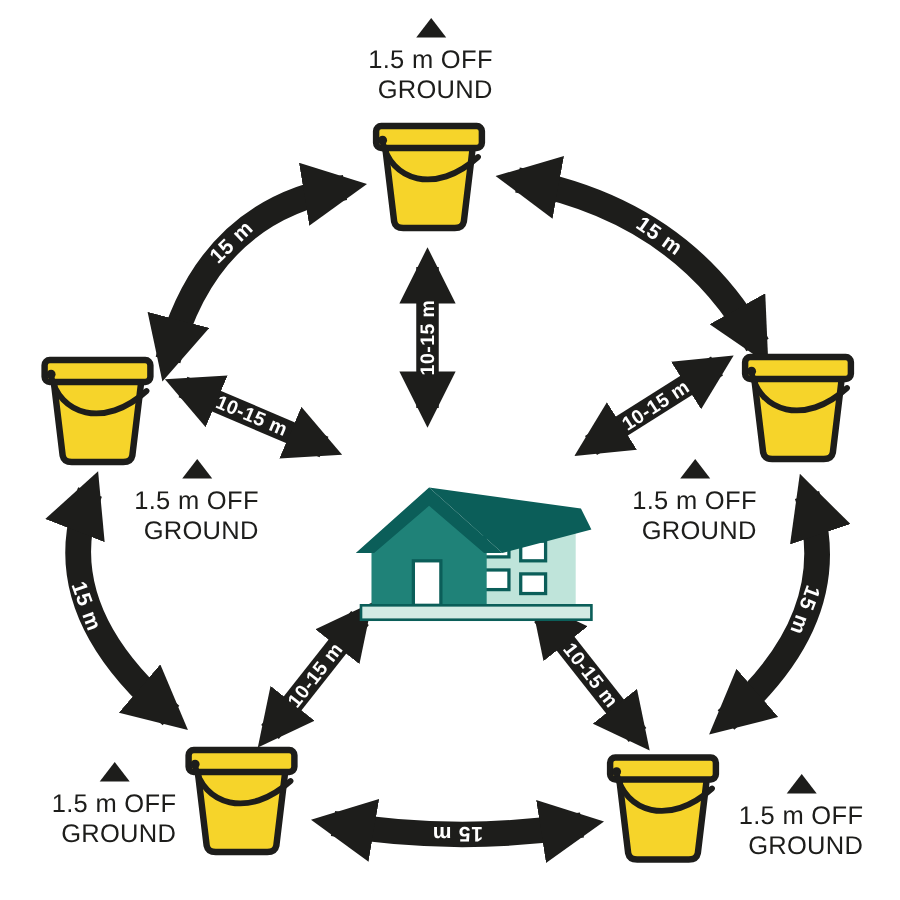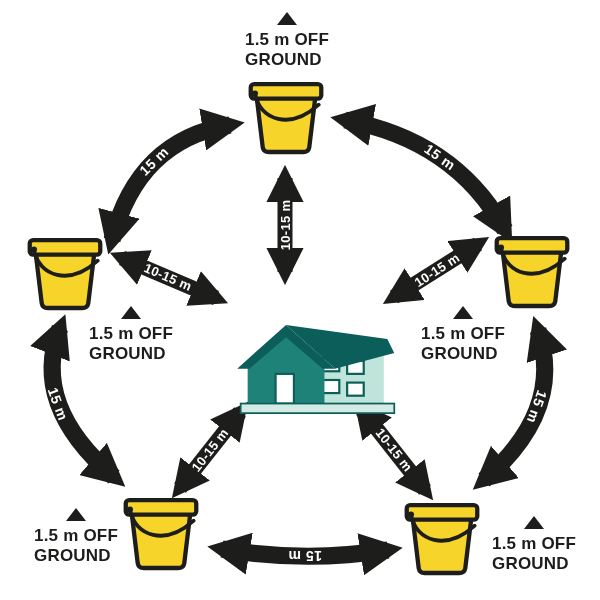--- a/index.html
+++ b/index.html
@@ -29,22 +29,22 @@
   
   .house { position:absolute; left:211px; top:278px; width:192px; height:142px; }
   .house svg { width:100%; height:100%; display:block; }
   .h-side  { fill:var(--wall-teal-light,#bfe4da); }
   .h-front { fill:var(--wall-teal-mid,#1f8278); }
   .h-roof  { fill:var(--roof-teal-dark,#0b5e59); }
   .h-win, .h-door { fill:var(--window-white,#ffffff); stroke:var(--roof-teal-dark,#0b5e59); stroke-width:2.5; }
   .h-base  { fill:var(--base-teal-pale,#d3ebe4); stroke:var(--roof-teal-dark,#0b5e59); stroke-width:2; }
 
   
-  .glabel { position:absolute; transform:translateX(-50%); text-align:left;
-    color:var(--text-black,#1d1d1b); font-weight:bold; font-size:17px; line-height:1.15;
+  .glabel { position:absolute; transform:translateX(-50%); text-align:right;
+    color:var(--text-black,#1d1d1b); font-weight:normal; font-size:17px; line-height:1.15;
     letter-spacing:0.2px; white-space:nowrap; }
   .tri { display:block; width:0; height:0; margin:0 auto 5px;
     border-left:10px solid transparent; border-right:10px solid transparent;
     border-bottom:13px solid var(--arrow-black,#1d1d1b); }
   .glabel-top          { left:287px; top:12px; }
   .glabel-upper-left   { left:131px; top:306px; }
   .glabel-upper-right  { left:463px; top:306px; }
   .glabel-bottom-left  { left:76px;  top:508px; }
   .glabel-bottom-right { left:534px; top:516px; }
 

